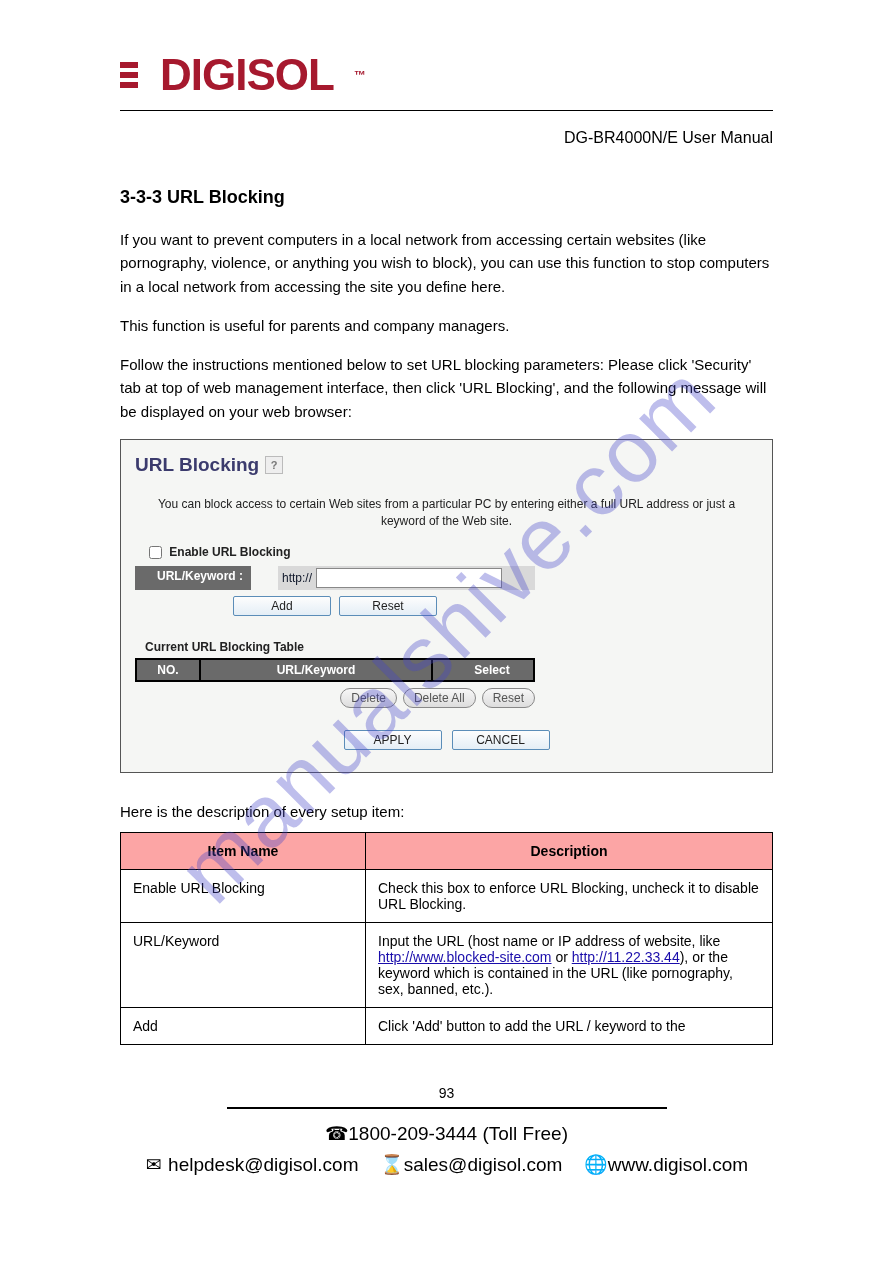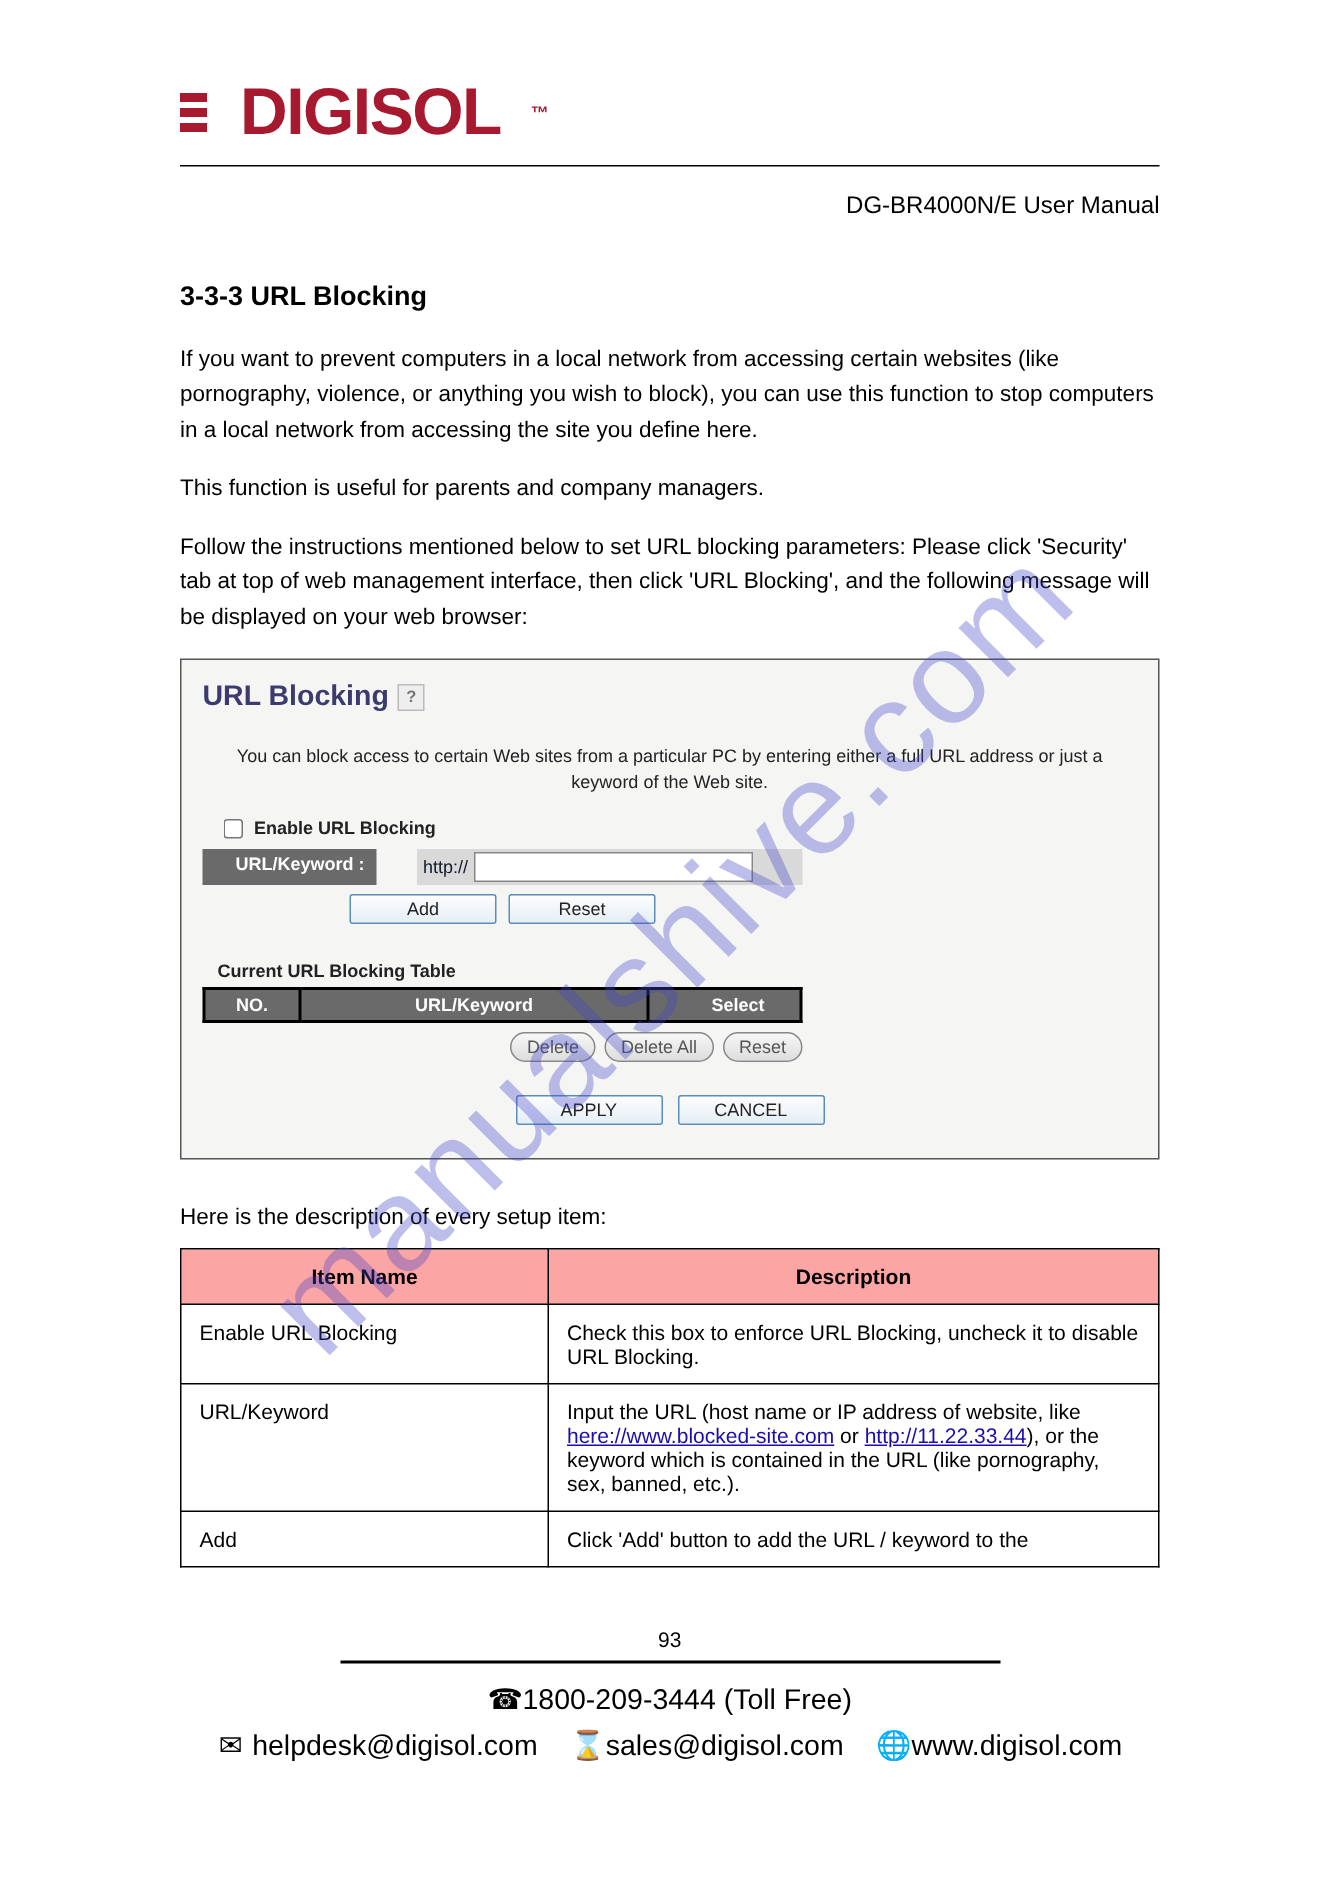--- a/index.html
+++ b/index.html
@@ -337,21 +337,21 @@
       <th>Item Name</th>
       <th>Description</th>
     </tr>
     <tr>
       <td class="item">Enable URL Blocking</td>
       <td>Check this box to enforce URL Blocking, uncheck it to disable URL Blocking.</td>
     </tr>
     <tr>
       <td class="item">URL/Keyword</td>
       <td>
-        <span>Input the URL (host name or IP address of website, like </span><a class="link">here://www.blocked-site.com</a><span> or </span><a class="link">http://11.22.33.44</a><span>), or the keyword which is contained in the URL (like pornography, sex, banned, etc.).</span>
+        <span>Input the URL (host name or IP address of website, like </span><a class="link">http://www.blocked-site.com</a><span> or </span><a class="link">http://11.22.33.44</a><span>), or the keyword which is contained in the URL (like pornography, sex, banned, etc.).</span>
       </td>
     </tr>
     <tr>
       <td class="item">Add</td>
       <td>Click 'Add' button to add the URL / keyword to the</td>
     </tr>
   </tbody>
     </table>
 
   <div class="page-no">93</div>

